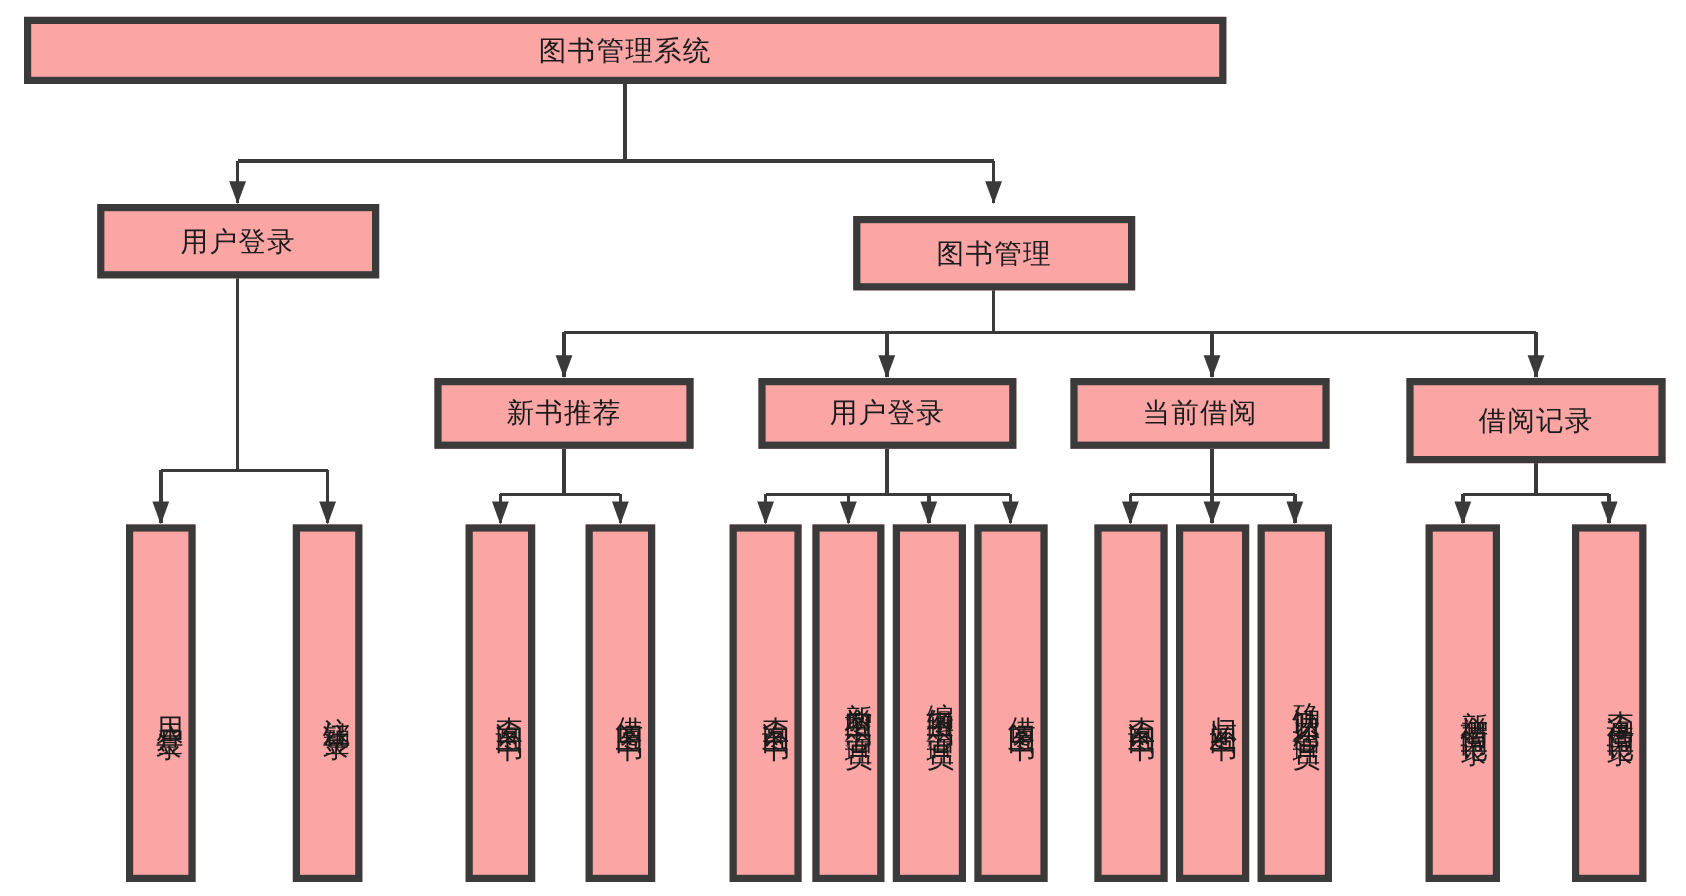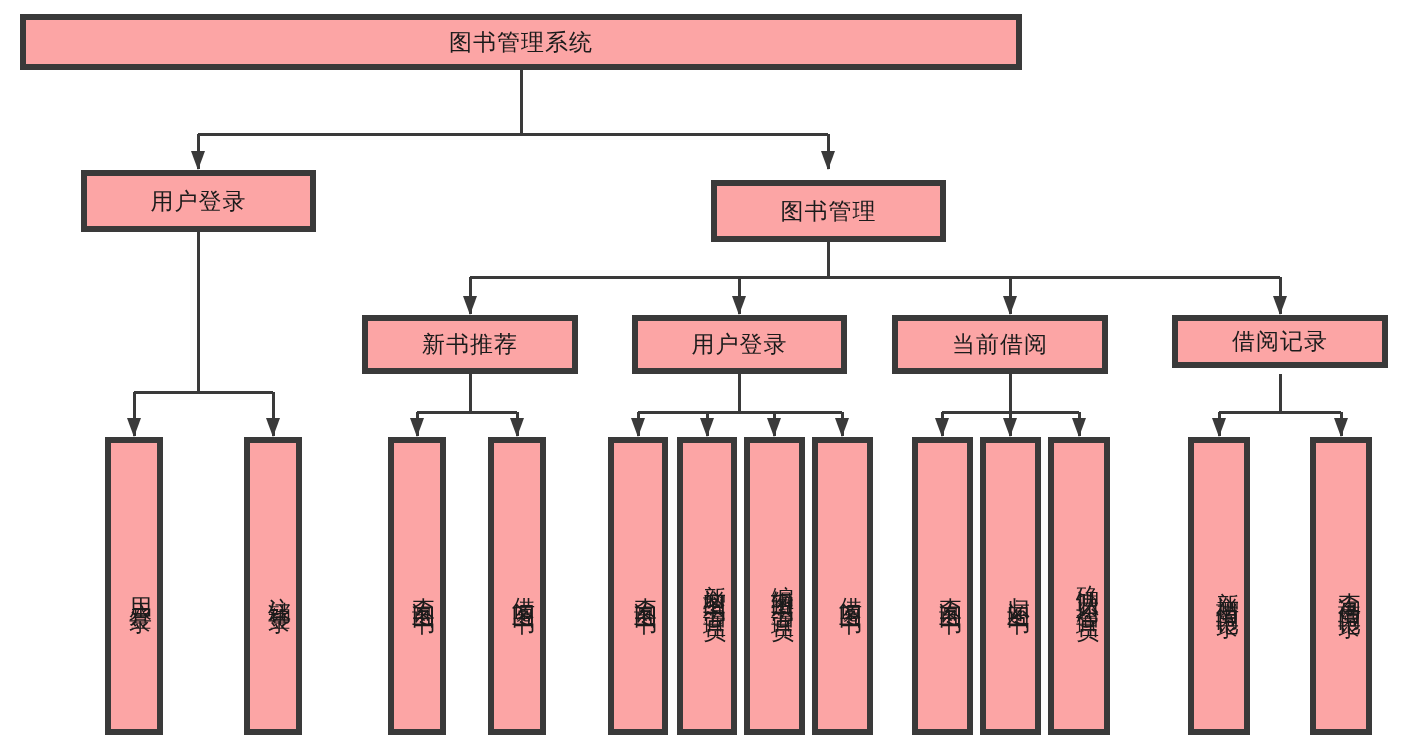--- a/index.html
+++ b/index.html
@@ -136,21 +136,21 @@
       </div>
       <div class="node horizontal" style="left: 362px; top: 315px; width: 216px; height: 59px; border-color: rgb(58, 58, 58); color: rgb(27, 27, 27);">
         <span class="label">新书推荐</span>
       </div>
       <div class="node horizontal" style="left: 632px; top: 315px; width: 215px; height: 59px; border-color: rgb(58, 58, 58); color: rgb(27, 27, 27);">
         <span class="label">用户登录</span>
       </div>
       <div class="node horizontal" style="left: 892px; top: 315px; width: 216px; height: 59px; border-color: rgb(58, 58, 58); color: rgb(27, 27, 27);">
         <span class="label">当前借阅</span>
       </div>
-      <div class="node horizontal" style="left: 1172px; top: 315px; width: 216px; height: 53px; border-color: rgb(58, 58, 58); color: rgb(27, 27, 27); justify-content: center;">
+      <div class="node horizontal" style="left: 1172px; top: 315px; width: 216px; height: 71px; border-color: rgb(58, 58, 58); color: rgb(27, 27, 27); justify-content: center;">
         <span class="label">借阅记录</span>
       </div>
       <div class="node vertical" style="left: 105px; top: 437px; width: 58px; height: 298px; border-color: rgb(58, 58, 58); color: rgb(27, 27, 27);">
         <span class="label">用户登录</span>
       </div>
       <div class="node vertical" style="left: 244px; top: 437px; width: 58px; height: 298px; border-color: rgb(58, 58, 58); color: rgb(27, 27, 27);">
         <span class="label">注销登录</span>
       </div>
       <div class="node vertical" style="left: 388px; top: 437px; width: 58px; height: 298px; border-color: rgb(58, 58, 58); color: rgb(27, 27, 27);">
         <span class="label">查询图书</span>

